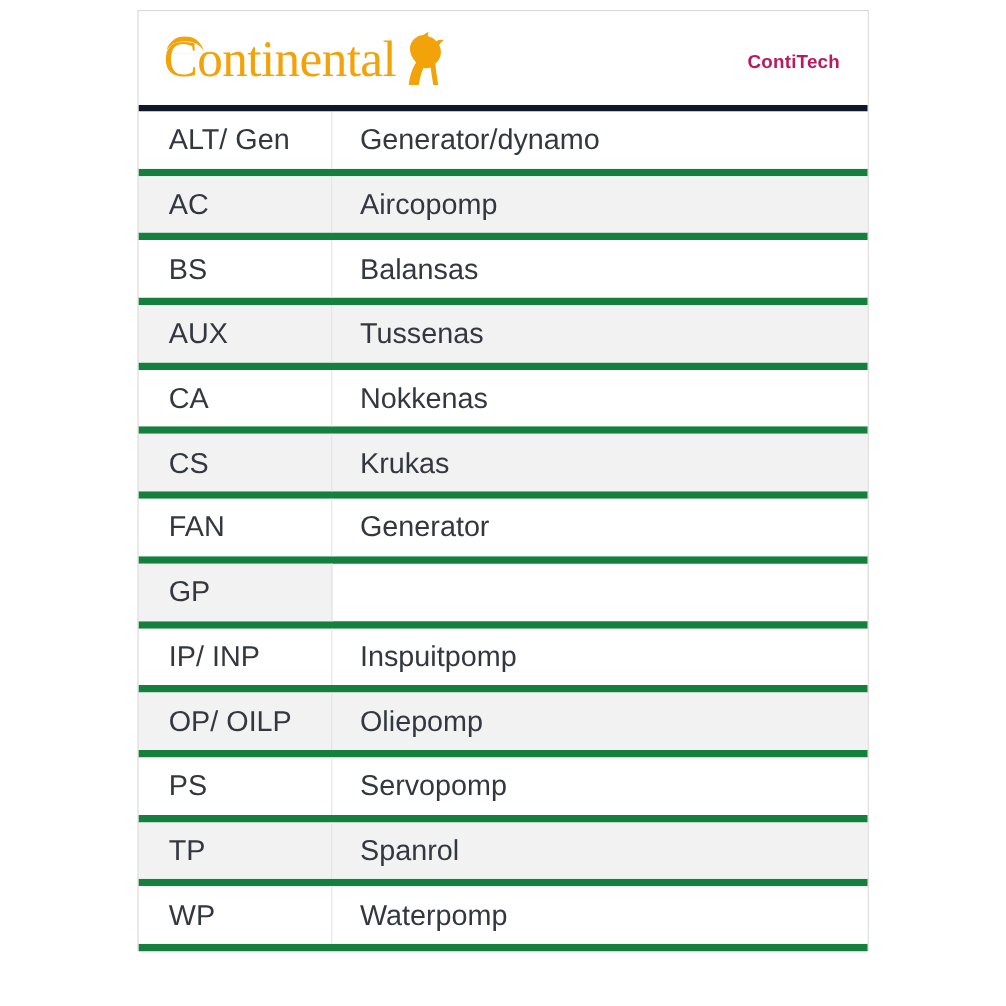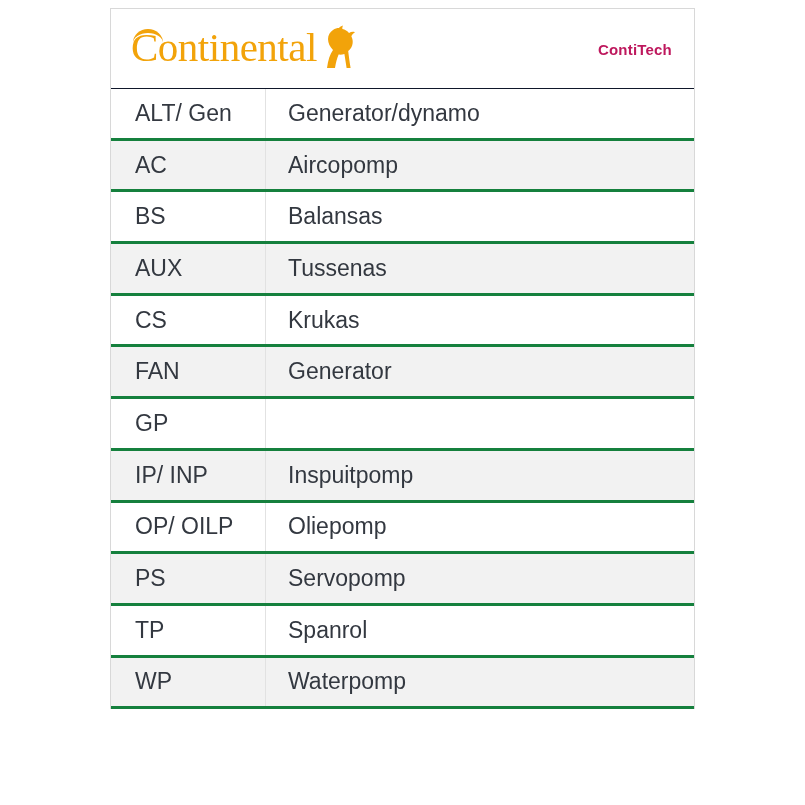--- a/index.html
+++ b/index.html
@@ -28,21 +28,21 @@
     border-right: 1px solid #d8d8d8;
     border-top: 1px solid #d8d8d8;
     box-sizing: border-box;
     background: #ffffff;
   }
 
   
   .brand-row {
     position: relative;
     height: 80px;
-    border-bottom: 1px solid #0f172a;
+    border-bottom: 5px solid #0f172a;
     box-sizing: border-box;
     background: #ffffff;
   }
 
   .brand-logo {
     position: absolute;
     left: 20px;
     top: 14px;
     display: flex;
     align-items: center;
@@ -87,21 +87,21 @@
     font-size: 15px;
     font-weight: bold;
     color: #be185d;
     letter-spacing: 0.2px;
   }
 
   
   .row {
     display: flex;
     height: 51.7px;
-    border-bottom: 3px solid #15803d;
+    border-bottom: 6px solid #15803d;
     box-sizing: border-box;
   }
 
   .row:nth-child(odd) .cell-code,
   .row:nth-child(odd) .cell-desc {
     background: #f2f2f2;
   }
   .row:nth-child(even) .cell-code,
   .row:nth-child(even) .cell-desc {
     background: #ffffff;
@@ -163,20 +163,24 @@
     </div>
     <div class="row">
       <div class="cell-code">BS</div>
       <div class="cell-desc">Balansas</div>
     </div>
     <div class="row">
       <div class="cell-code">AUX</div>
       <div class="cell-desc">Tussenas</div>
     </div>
     <div class="row">
+      <div class="cell-code">CA</div>
+      <div class="cell-desc">Nokkenas</div>
+    </div>
+    <div class="row">
       <div class="cell-code">CS</div>
       <div class="cell-desc">Krukas</div>
     </div>
     <div class="row">
       <div class="cell-code">FAN</div>
       <div class="cell-desc">Generator</div>
     </div>
     <div class="row">
       <div class="cell-code">GP</div>
     </div>

